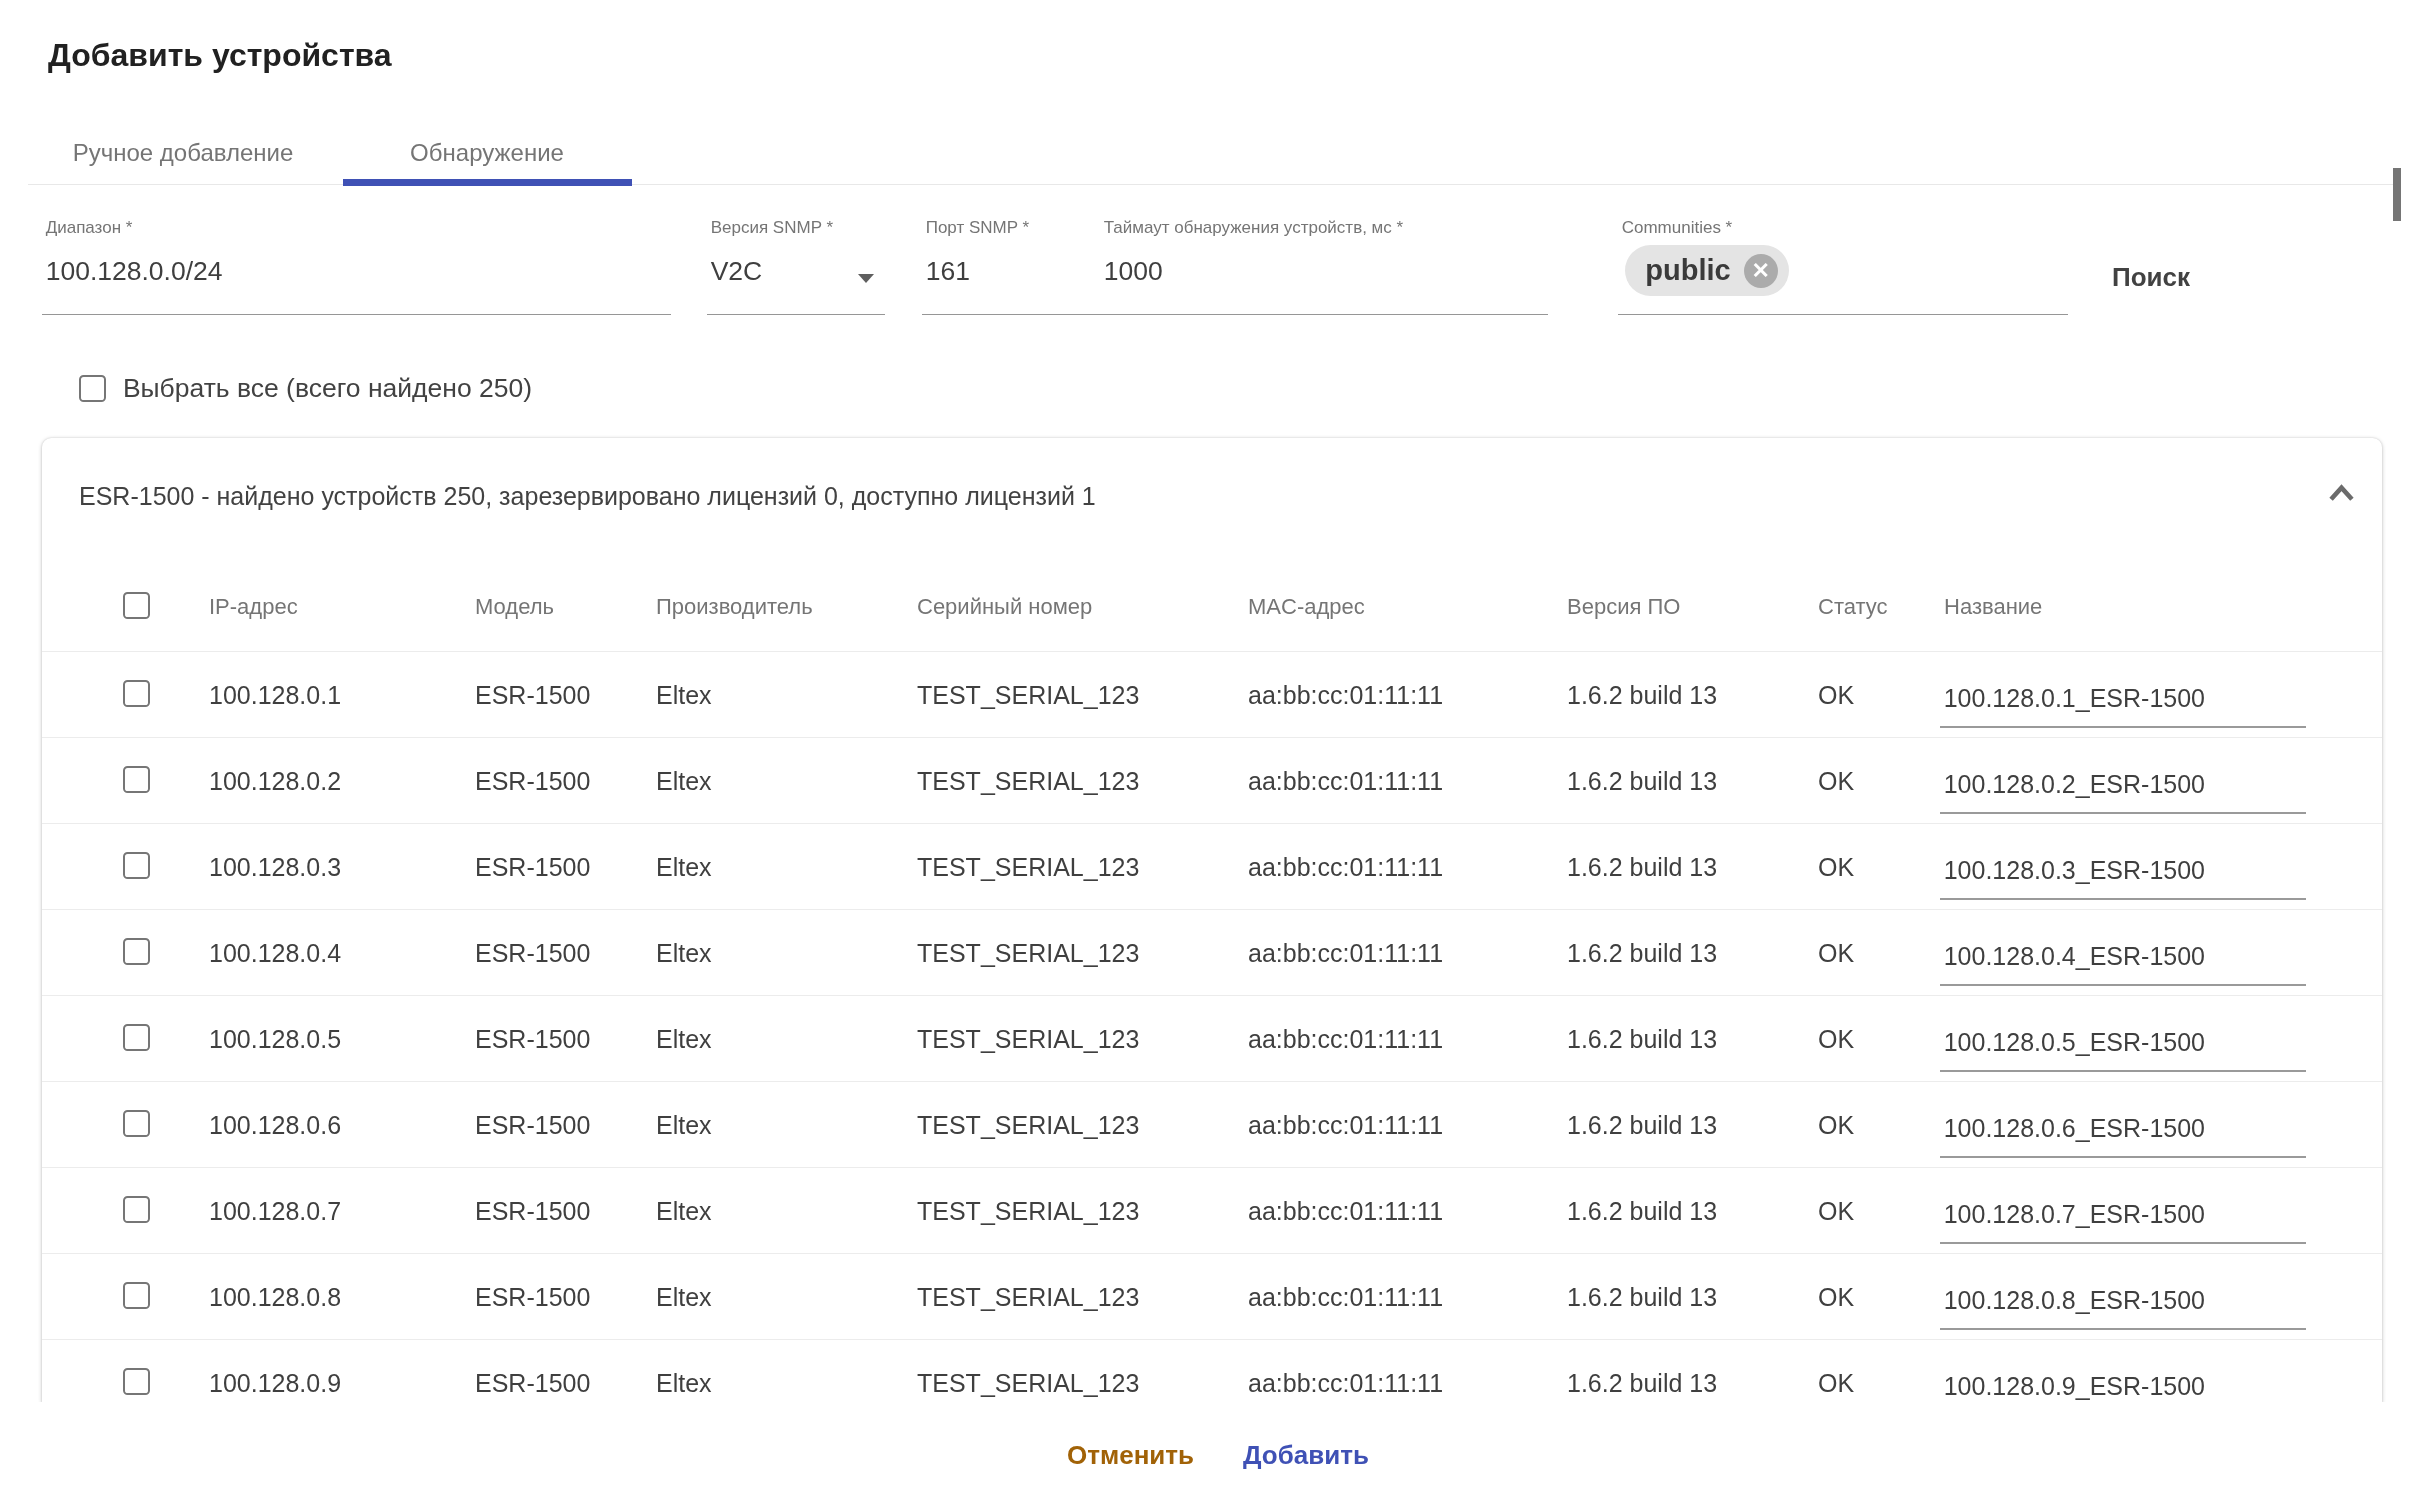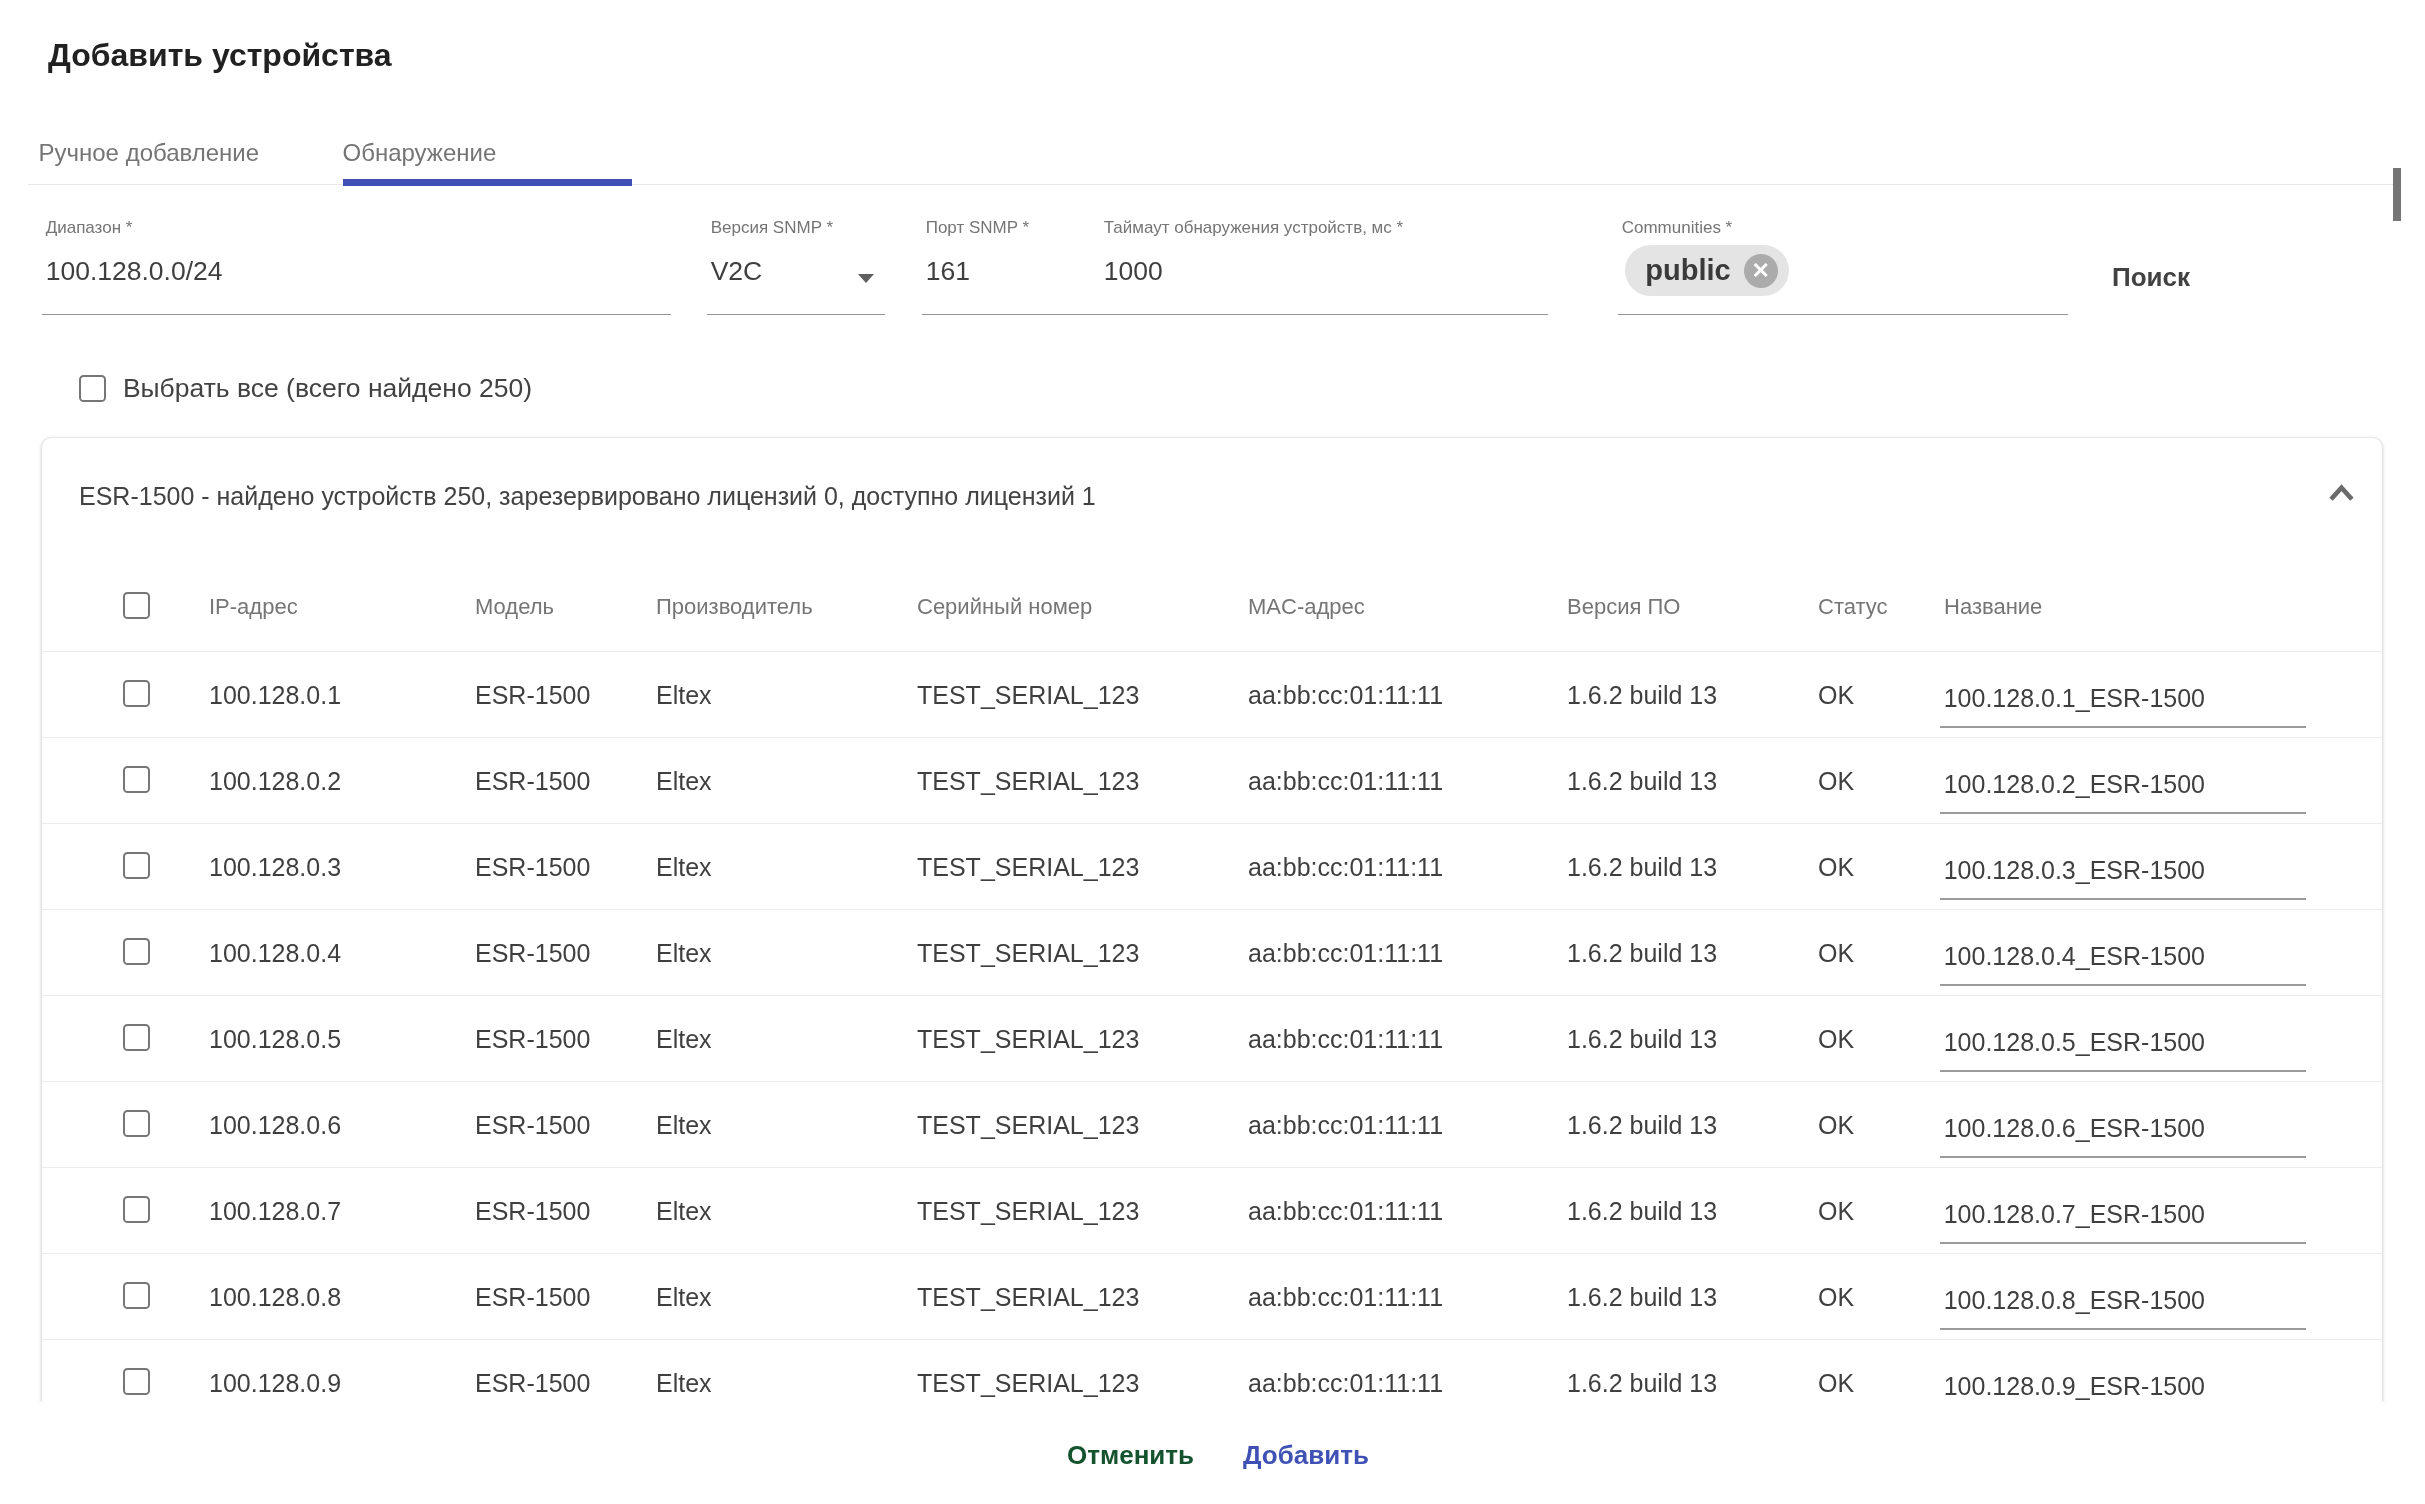--- a/index.html
+++ b/index.html
@@ -6,21 +6,21 @@
   html,body { background:#ffffff; }
   .stage {
     position:relative; width:2426px; height:1505px; overflow:hidden;
     background:#fff; font-family:"Liberation Sans", sans-serif; color:#3f3f3f;
   }
   
   .title { position:absolute; left:48px; top:37px; font-size:32px; font-weight:700; color:#212121; }
 
   
   .tabbar { position:absolute; left:27.5px; top:123px; width:2371px; height:62px; border-bottom:1.8px solid #e8e8e8; }
-  .tab { position:absolute; top:0; height:60px; line-height:60px; text-align:left; font-size:24px; color:#757575; cursor:pointer; }
+  .tab { position:absolute; top:0; height:60px; line-height:60px; text-align:center; font-size:24px; color:#757575; cursor:pointer; }
   .tab.manual { left:11px; width:289px; }
   .tab.discovery { left:315px; width:289px; }
   .tab-ink { position:absolute; left:315px; width:289px; bottom:-1.8px; height:6.4px; background:#3f51b5; }
 
   
   .field { position:absolute; top:212px; height:103px; border-bottom:1.8px solid #969696; }
   .f-range { left:42px; width:629px; }
   .f-version { left:707px; width:178px; }
   .f-port { left:922px; width:178px; }
   .f-timeout { left:1100px; width:448px; }
@@ -66,21 +66,21 @@
   .c-serial { left:875px; } .c-mac { left:1206px; } .c-fw { left:1525px; }
   .c-status { left:1776px; } .c-name { left:1902px; }
 
   .name-input { position:absolute; left:1898px; top:27.5px; width:366px; height:48px;
     border:none; border-bottom:2.7px solid #9a9a9a; outline:none; background:transparent;
     font-family:inherit; font-size:25px; color:#3f3f3f; padding:0 3.7px 7.3px 3.7px; }
 
   
   .footer { position:absolute; left:0; top:1402px; width:100%; height:103px; background:#fff; }
   .btn { position:absolute; top:38px; font-size:26px; font-weight:600; cursor:pointer; white-space:nowrap; }
-  .btn.cancel { left:1067px; color:#14532d;text-align:center; }
+  .btn.cancel { left:1067px; color:#a16207;text-align:center; }
   .btn.add { left:1243px; color:#3f51b5; }
 
   
   .scroll-thumb { position:absolute; left:2393px; top:168px; width:8.2px; height:53px; background:#757575; }
 </style>
 </head>
 <body>
 
 <div class="stage">
 

